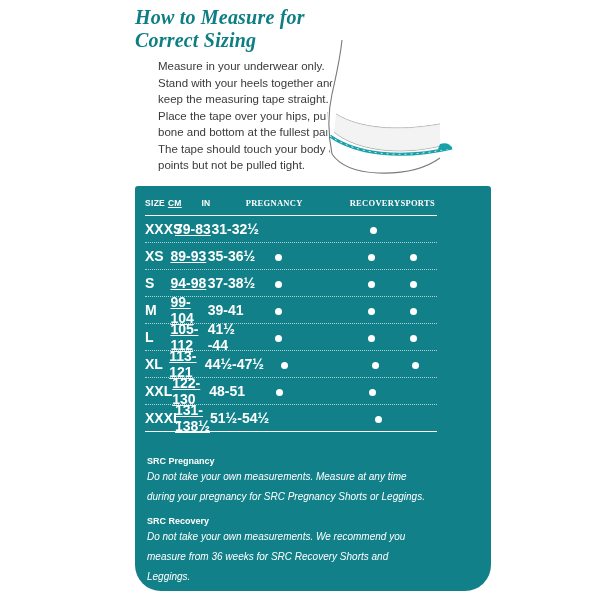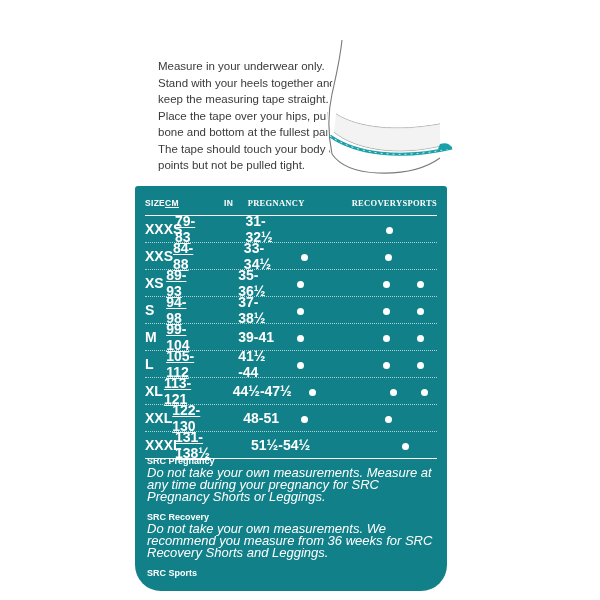--- a/index.html
+++ b/index.html
@@ -56,20 +56,21 @@
   
   .panel {
     position: absolute;
     left: 135px;
     top: 186px;
     width: 312px;
     height: 405px;
     background: #128089;
     border-radius: 3px 3px 26px 26px;
     color: #ffffff;
+    padding-left: 44px;
   }
   .table {
     position: absolute;
     left: 10px;
     top: 12px;
     width: 292px;
   }
   .thead {
     display: flex;
     font-size: 8.5px;
@@ -85,21 +86,21 @@
     font-size: 14px;
     font-weight: bold;
     border-bottom: 1px dotted rgba(255,255,255,0.65);
     justify-content: space-between;
   }
   .row.last {
     border-bottom: 1px solid #ffffff;
   }
   .c-size  { width: 30px; }
   .c-cm    { width: 44px; text-decoration: underline; }
-  .c-in    { width: 58px; margin-left: 41px; }
+  .c-in    { width: 58px; }
   .c-preg  { width: 56px; text-align: left; }
   .c-rec   { width: 52px; text-align: left; margin-left: 48px; }
   .c-spo   { width: 48px; text-align: left; }
   .thead .c-preg, .thead .c-rec, .thead .c-spo { text-align: left; font-family: Liberation Serif, serif; }
   .dot {
     display: inline-block;
     width: 7px;
     height: 7px;
     border-radius: 50%;
     background: #ffffff;
@@ -115,30 +116,36 @@
     top: 270px;
     width: 286px;
   }
   .note { margin-bottom: 9px; }
   .note-title {
     font-size: 9px;
     font-weight: bold;
     margin-bottom: 1px;
   }
   .note-body {
-    font-size: 13px;
+    font-size: 10px;
     font-style: italic;
-    line-height: 12px;
+    line-height: 20px;
   }
 </style>
 </head>
 <body>
 
 <div class="page">
 
+  <div class="header">
+    <h1>
+      <span>How to Measure for</span><br>
+      <span>Correct Sizing</span>
+    </h1>
+  </div>
 
   <div class="intro">Measure in your underwear only. Stand with your heels together and keep the measuring tape straight. Place the tape over your hips, pubic bone and bottom at the fullest part. The tape should touch your body at all points but not be pulled tight.</div>
 
   <div class="illus">
     <svg viewBox="0 0 160 145" width="160" height="145" xmlns="http://www.w3.org/2000/svg" aria-hidden="true">
 
       <path d="M40 0 C38 18 34 34 30 52 C26 70 26 92 30 112 C33 128 40 140 52 145 L140 145 L140 0 Z" fill="#ffffff"></path>
       <path d="M42 0 C40 20 36 36 32 54 C28 72 28 94 32 114" fill="none" stroke="#7a7a7a" stroke-width="1.1"></path>
       <path d="M32 114 C40 126 56 132 78 133 C104 134 126 128 140 118" fill="none" stroke="#7a7a7a" stroke-width="1.1"></path>
 
@@ -166,28 +173,20 @@
       <div id="rows">
           <div class="row">
             <div class="c-size">XXXS</div>
             <div class="c-cm">79-83</div>
             <div class="c-in">31-32½</div>
             <div class="c-preg"><span class="dot hidden"></span></div>
             <div class="c-rec"><span class="dot rec"></span></div>
             <div class="c-spo"><span class="dot spo hidden"></span></div>
           </div>
           <div class="row">
-            <div class="c-size">XXS</div>
-            <div class="c-cm">84-88</div>
-            <div class="c-in">33-34½</div>
-            <div class="c-preg"><span class="dot"></span></div>
-            <div class="c-rec"><span class="dot rec"></span></div>
-            <div class="c-spo"><span class="dot spo hidden"></span></div>
-          </div>
-          <div class="row">
             <div class="c-size">XS</div>
             <div class="c-cm">89-93</div>
             <div class="c-in">35-36½</div>
             <div class="c-preg"><span class="dot"></span></div>
             <div class="c-rec"><span class="dot rec"></span></div>
             <div class="c-spo"><span class="dot spo"></span></div>
           </div>
           <div class="row">
             <div class="c-size">S</div>
             <div class="c-cm">94-98</div>

